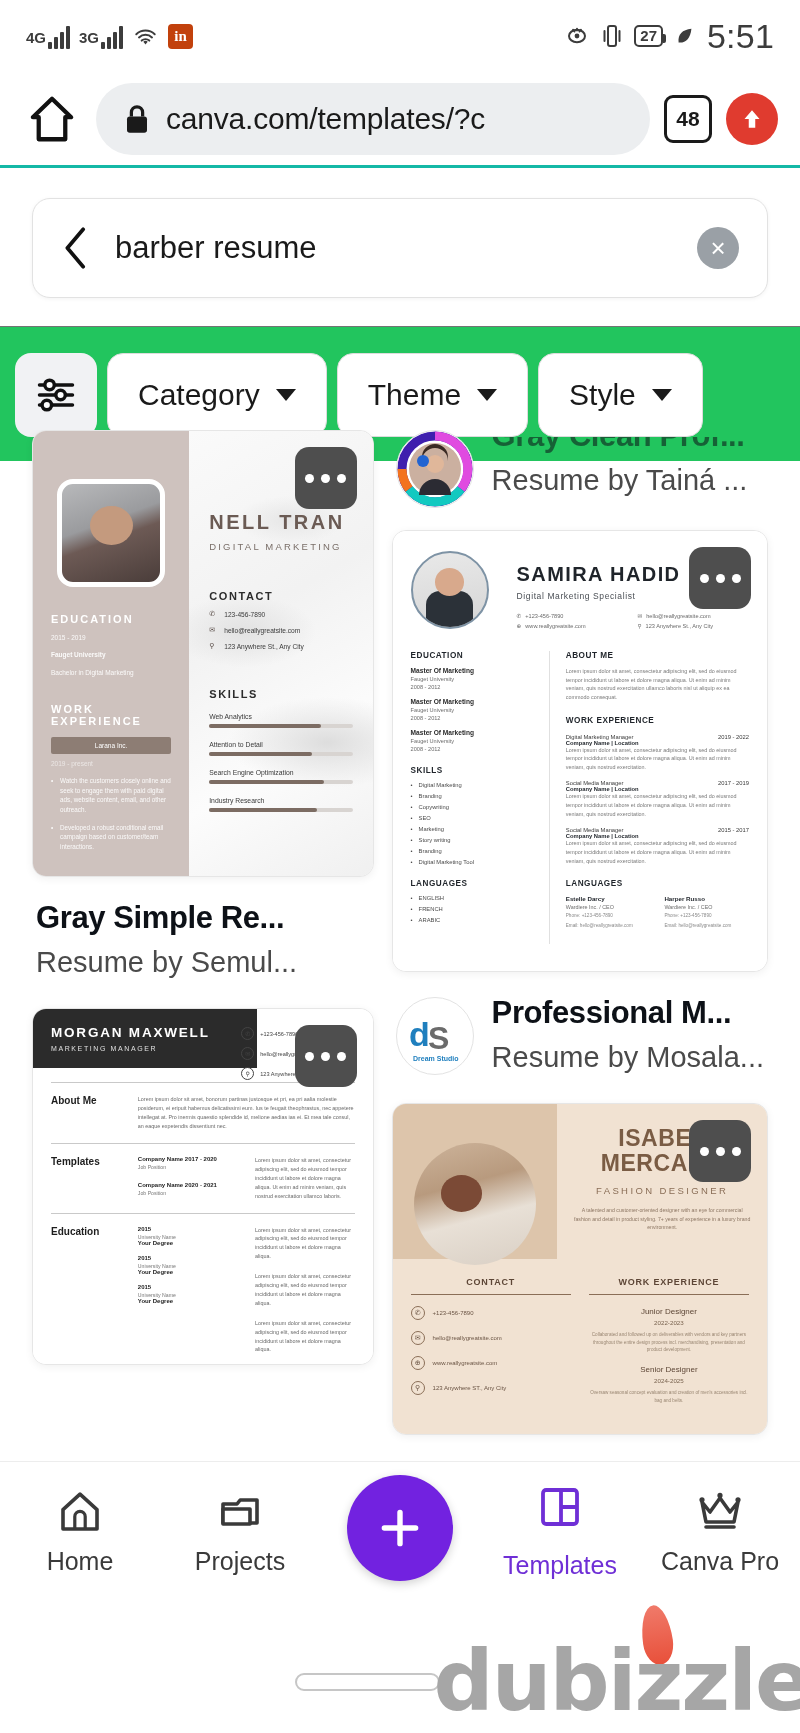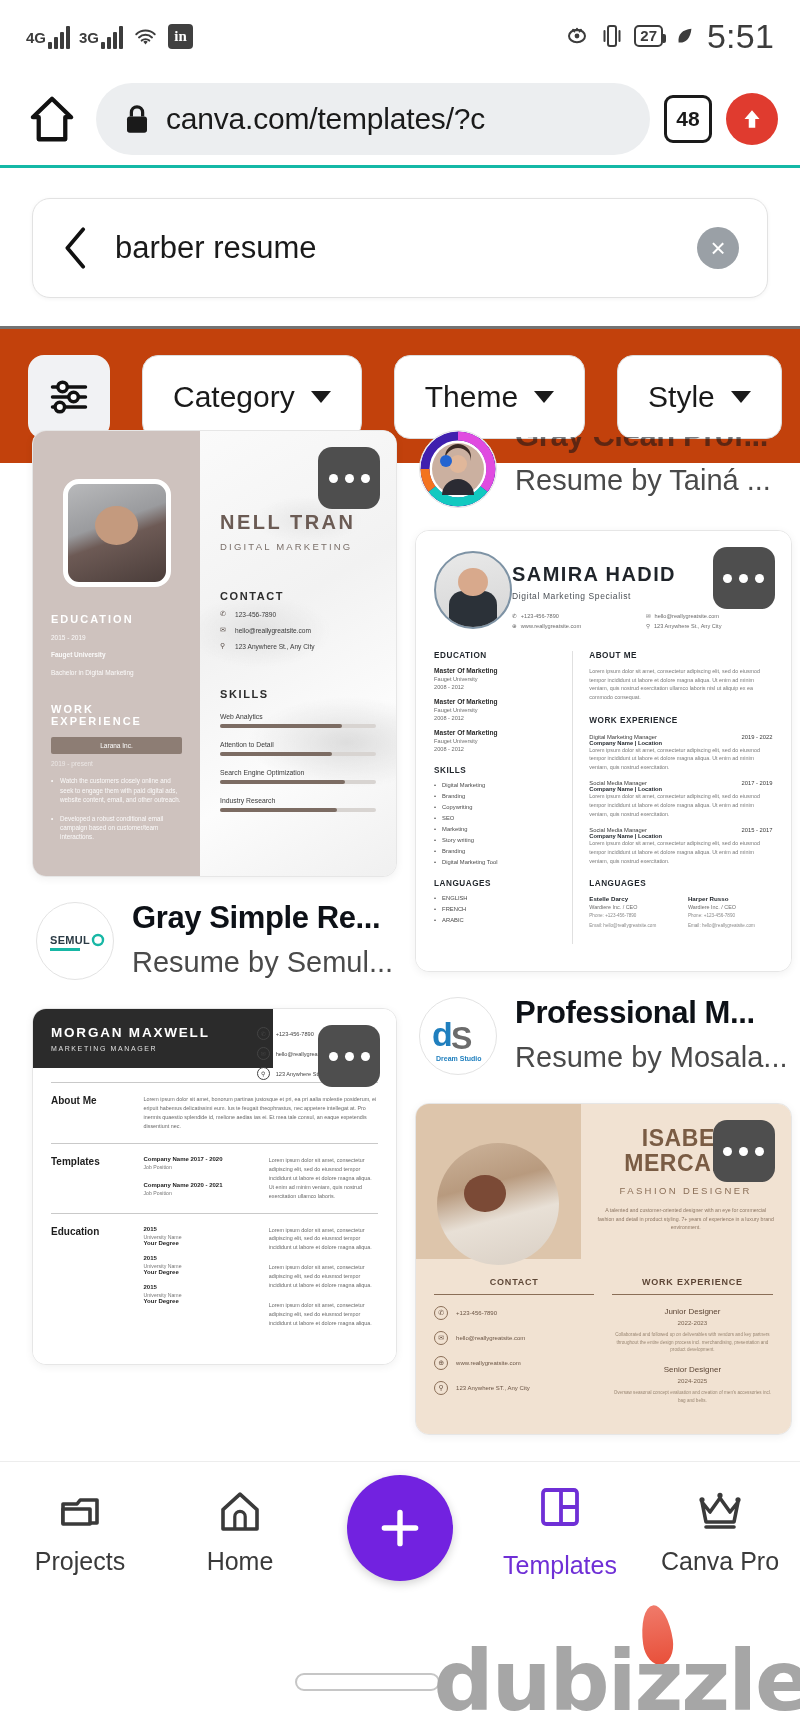--- a/index.html
+++ b/index.html
@@ -24,21 +24,21 @@
   .bars i { display:block; width:4px; background:#3c3c3c; border-radius:1px; }
   .bars i:nth-child(1){height:7px}.bars i:nth-child(2){height:12px}
   .bars i:nth-child(3){height:17px}.bars i:nth-child(4){height:23px}
   .battbox {
     border:2.5px solid #3c3c3c; border-radius:5px; padding:1px 4px;
     font-size:15px; font-weight:700; line-height:1.05; position:relative;
   }
   .battbox:after{content:"";position:absolute;right:-5px;top:7px;width:3px;height:9px;background:#3c3c3c;border-radius:0 2px 2px 0;}
   .clock { font-size: 34px; font-weight: 400; letter-spacing:.2px; }
   .linkedin {
-    width:25px;height:25px;background:#404040;border-radius:4px;color:#fff;
+    width:25px;height:25px;background:#c2410c;border-radius:4px;color:#fff;
     font-size:15px;font-weight:700;display:flex;align-items:center;justify-content:center;
     font-family:"Liberation Serif", serif; line-height:1;text-align:right;
   }
 
   
   .browserbar {
     height: 96px; display: flex; align-items: center; gap: 14px;
     padding: 0 22px; background: #fff; border-bottom: 3px solid #14b8a6;
   }
   .urlpill {
@@ -53,36 +53,36 @@
     width:48px;height:48px;border:3px solid #1a1a1a;border-radius:9px;
     display:flex;align-items:center;justify-content:center;
     font-size:21px;font-weight:700;color:#1a1a1a;flex:0 0 auto;
   }
   .uploadbtn {
     width:52px;height:52px;border-radius:50%;background:#e03b2f;
     display:flex;align-items:center;justify-content:center;flex:0 0 auto;
   }
 
   
-  .searchwrap { padding: 30px 32px 28px; background:#fff; border-bottom:3px solid #737373; }
+  .searchwrap { padding: 30px 32px 28px; background:#fff; border-bottom:1px solid #737373; }
   .searchbar {
     height: 100px; border:1px solid #e2e2e2; border-radius: 18px; background:#fff;
     display:flex; align-items:center; padding: 0 28px; gap: 24px;
     box-shadow: 0 1px 4px rgba(0,0,0,.05);
   }
   .searchtext { flex:1; font-size: 31px; color:#1a1a1a; }
   .clearbtn {
     width:42px;height:42px;border-radius:50%;background:#9aa0a6;color:#fff;
     display:flex;align-items:center;justify-content:center;font-size:26px;line-height:1;flex:0 0 auto;
   }
 
   
   .filterrow {
-    display:flex; align-items:center; gap:32px; padding: 26px 28px 24px;
-    background:#c2410c; overflow:hidden;
+    display:flex; align-items:center; gap:10px; padding: 26px 15px 24px;
+    background:#22c55e; overflow:hidden;
   }
   .filter-icon-btn {
     width:82px;height:84px;border-radius:16px;background:#f1f2f4;
     display:flex;align-items:center;justify-content:center;flex:0 0 auto;
   }
   .pill {
     height:84px;border:1px solid #dcdcdc;border-radius:16px;background:#fff;
     display:flex;align-items:center;gap:16px;padding:0 30px;flex:0 0 auto;
     font-size:30px;color:#1a1a1a;
   }
@@ -149,21 +149,21 @@
   .t1-role { font-size:9.5px; letter-spacing:2.2px; color:#7a6f69; margin-top:7px; }
   .t1-hd { font-size:11px; font-weight:700; letter-spacing:1.6px; color:#2c2c2c; margin-top:38px; }
   .t1-row { display:flex; align-items:center; gap:7px; font-size:6.6px; color:#3a3a3a; margin-top:8px; }
   .t1-ic { width:8px;height:8px;color:#5a4e49;flex:0 0 auto;font-size:7px;line-height:1; }
   .t1-skill { font-size:6.8px; color:#3a3a3a; margin-top:13px; }
   .t1-bar { height:4px; background:#d8d4d1; border-radius:2px; margin-top:4px; position:relative; }
   .t1-bar i { position:absolute;left:0;top:0;bottom:0;background:#7c6c63;border-radius:2px; display:block; }
 
   
   .t2 { background:#fff; padding:20px 18px; height:440px; }
-  .t2-top { display:flex; gap:0; align-items:flex-start; }
+  .t2-top { display:flex; gap:28px; align-items:flex-start; }
   .t2-photo {
     width:78px;height:78px;border-radius:50%;border:2px solid #7e93a5;flex:0 0 auto;
     background:linear-gradient(170deg,#e9e9e9,#d5d5d5);position:relative;overflow:hidden;
   }
   .t2-photo:after{content:"";position:absolute;left:30%;top:20%;width:40%;height:38%;border-radius:50%;background:#d8a98c;}
   .t2-photo:before{content:"";position:absolute;left:18%;top:52%;width:64%;height:50%;border-radius:14px 14px 0 0;background:#2b3138;}
   .t2-name { font-size:20px; font-weight:700; letter-spacing:1.4px; color:#1f242a; margin-top:12px; }
   .t2-role { font-size:8.5px; letter-spacing:.6px; color:#4a4f55; margin-top:5px; }
   .t2-cts { display:flex; flex-wrap:wrap; gap:4px 14px; margin-top:12px; }
   .t2-ct { font-size:5.6px; color:#6a6a6a; display:flex; gap:4px; align-items:center; width:46%; }
@@ -412,27 +412,20 @@
                   <i style="width:80%"></i>
                 </div>
               <div class="t1-skill">Industry Research</div>
               <div class="t1-bar">
                   <i style="width:75%"></i>
                 </div>
             </div>
           </div>
         </div>
         <div class="caption">
-          <div class="brandlogo">
-            <svg width="66" height="66" viewBox="0 0 66 66">
-              <text x="8" y="36" font-family="Liberation Sans, sans-serif" font-size="11" font-weight="700" fill="#2b3b45" letter-spacing="0.3">SEMUL</text>
-              <circle cx="56" cy="32" r="5" fill="none" stroke="#17b7a5" stroke-width="2.4"></circle>
-              <rect x="8" y="40" width="30" height="3" fill="#17b7a5"></rect>
-            </svg>
-          </div>
           <div class="captxt">
             <div class="cap-title">Gray Simple Re...</div>
             <div class="cap-sub">Resume by Semul...</div>
           </div>
         </div>
       </div>
 
       <div class="tile">
         <div class="tile-card">
           <div class="dots-btn">
@@ -699,31 +692,31 @@
             </div>
           </div>
         </div>
       </div>
     </div>
   </div>
 
   <div class="bottomnav">
     <div class="navitem">
       <svg width="52" height="48" viewBox="0 0 24 24">
+        <path d="M3.5 11.3L12 3.6l8.5 7.7V21H3.5z" fill="none" stroke="#3a3a3a" stroke-width="1.8" stroke-linejoin="round"></path>
+        <path d="M9.4 21v-6.2a2.6 2.6 0 015.2 0V21" fill="none" stroke="#3a3a3a" stroke-width="1.6"></path>
+      </svg>
+      <span class="navlabel">Home</span>
+    </div>
+    <div class="navitem">
+      <svg width="52" height="48" viewBox="0 0 24 24">
         <path d="M3.5 8.5h7l1.6-2h8.4V18H3.5z" fill="none" stroke="#3a3a3a" stroke-width="1.8" stroke-linejoin="round"></path>
         <path d="M3.5 11h13.5v7.5H3.5z" fill="#fff" stroke="#3a3a3a" stroke-width="1.8" stroke-linejoin="round"></path>
       </svg>
       <span class="navlabel">Projects</span>
-    </div>
-    <div class="navitem">
-      <svg width="52" height="48" viewBox="0 0 24 24">
-        <path d="M3.5 11.3L12 3.6l8.5 7.7V21H3.5z" fill="none" stroke="#3a3a3a" stroke-width="1.8" stroke-linejoin="round"></path>
-        <path d="M9.4 21v-6.2a2.6 2.6 0 015.2 0V21" fill="none" stroke="#3a3a3a" stroke-width="1.6"></path>
-      </svg>
-      <span class="navlabel">Home</span>
     </div>
     <div class="navitem">
       <div class="fab">
         <svg width="50" height="50" viewBox="0 0 24 24">
           <path d="M12 4.5v15M4.5 12h15" stroke="#fff" stroke-width="2.6" stroke-linecap="round"></path>
         </svg>
       </div>
     </div>
     <div class="navitem">
       <svg width="52" height="48" viewBox="0 0 24 24">

